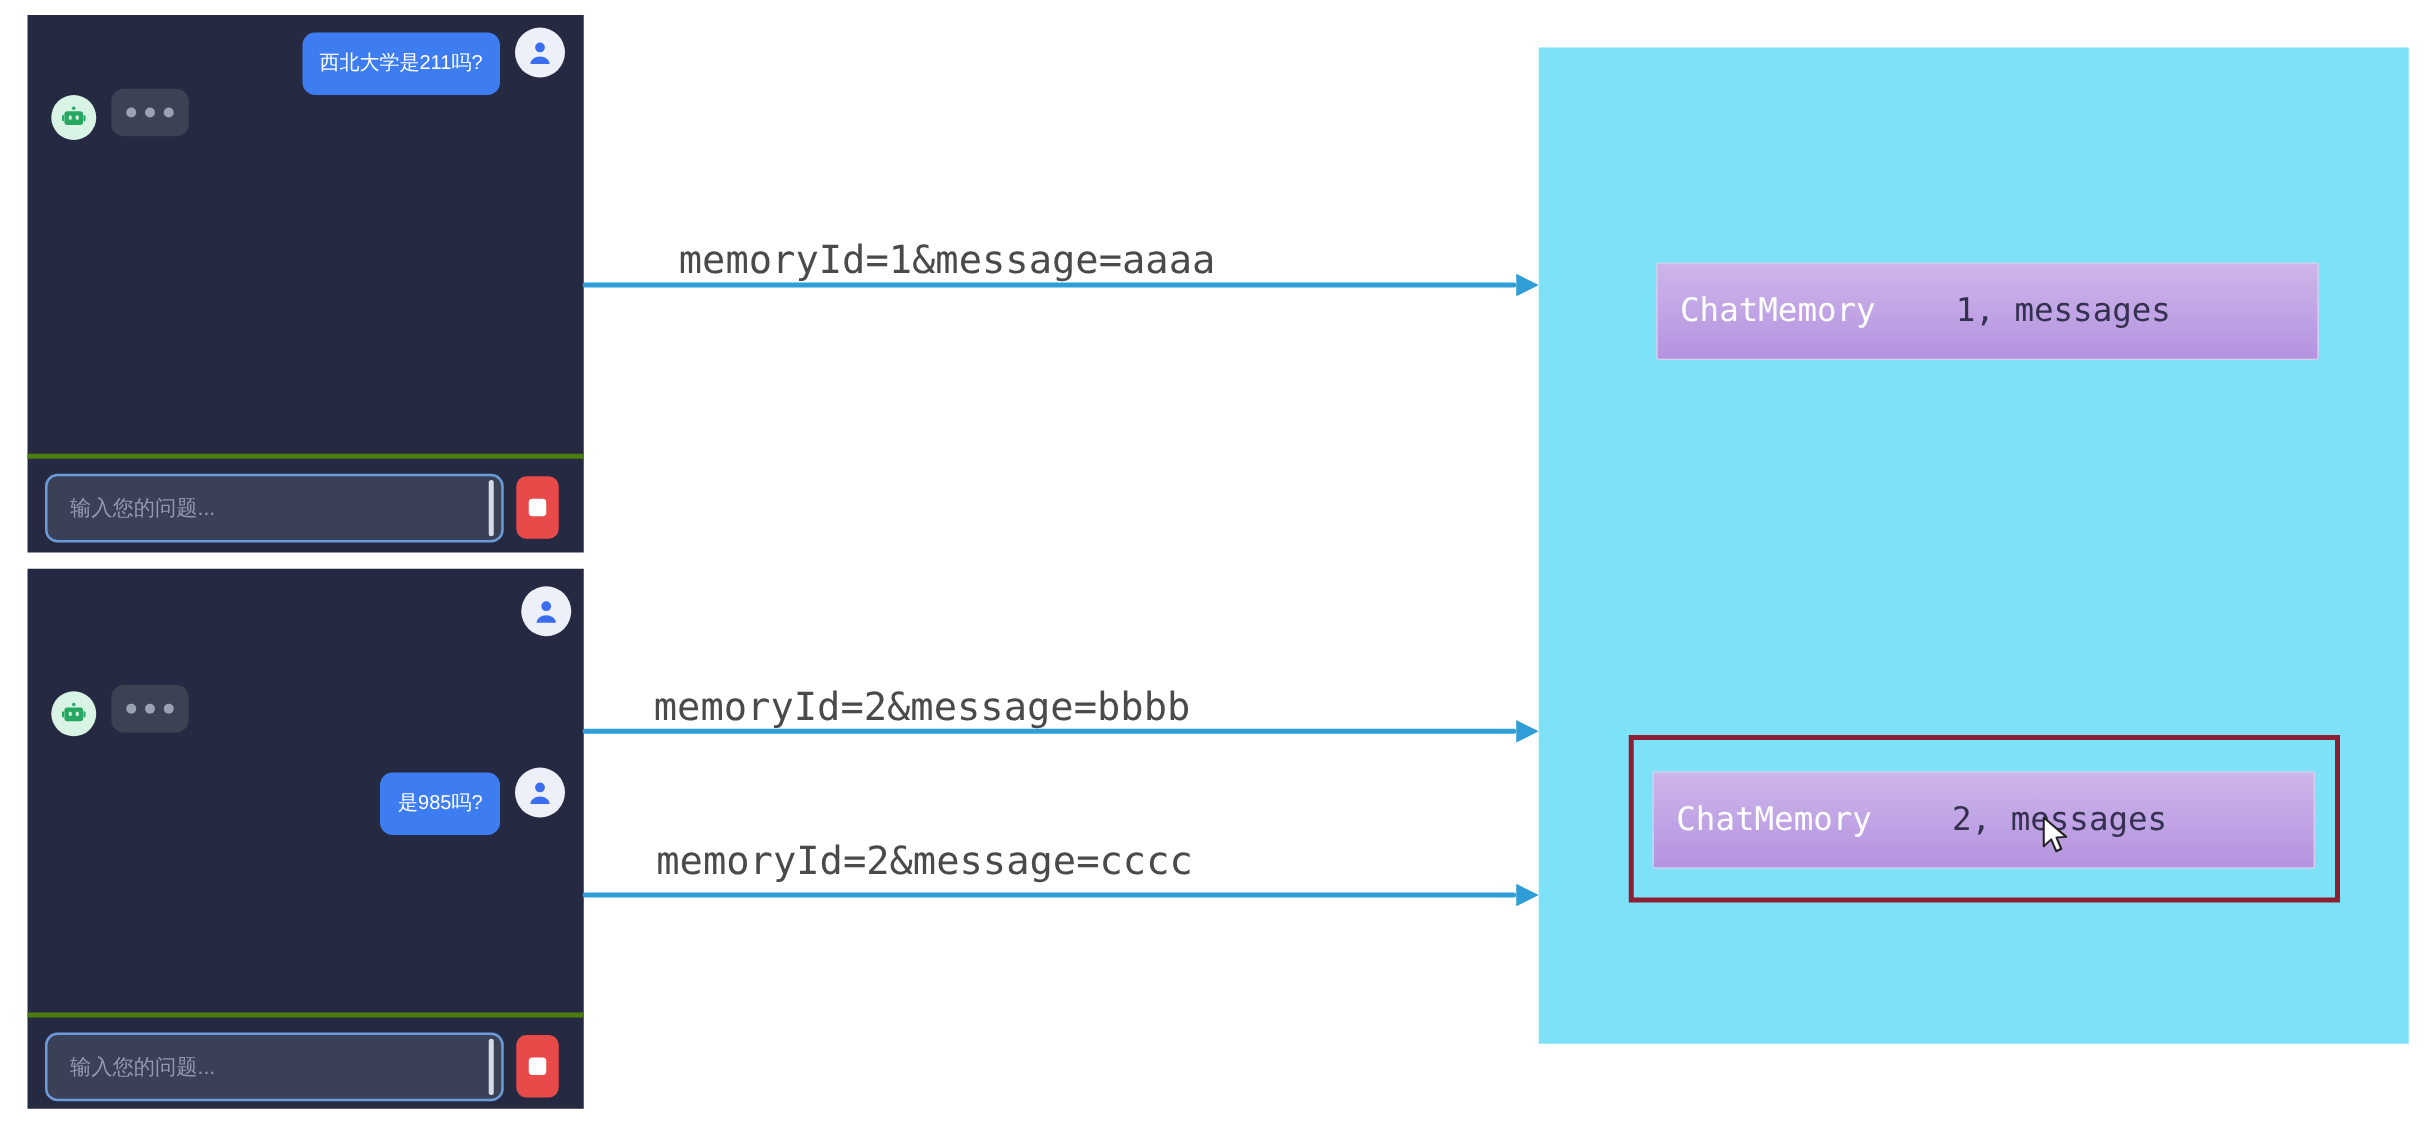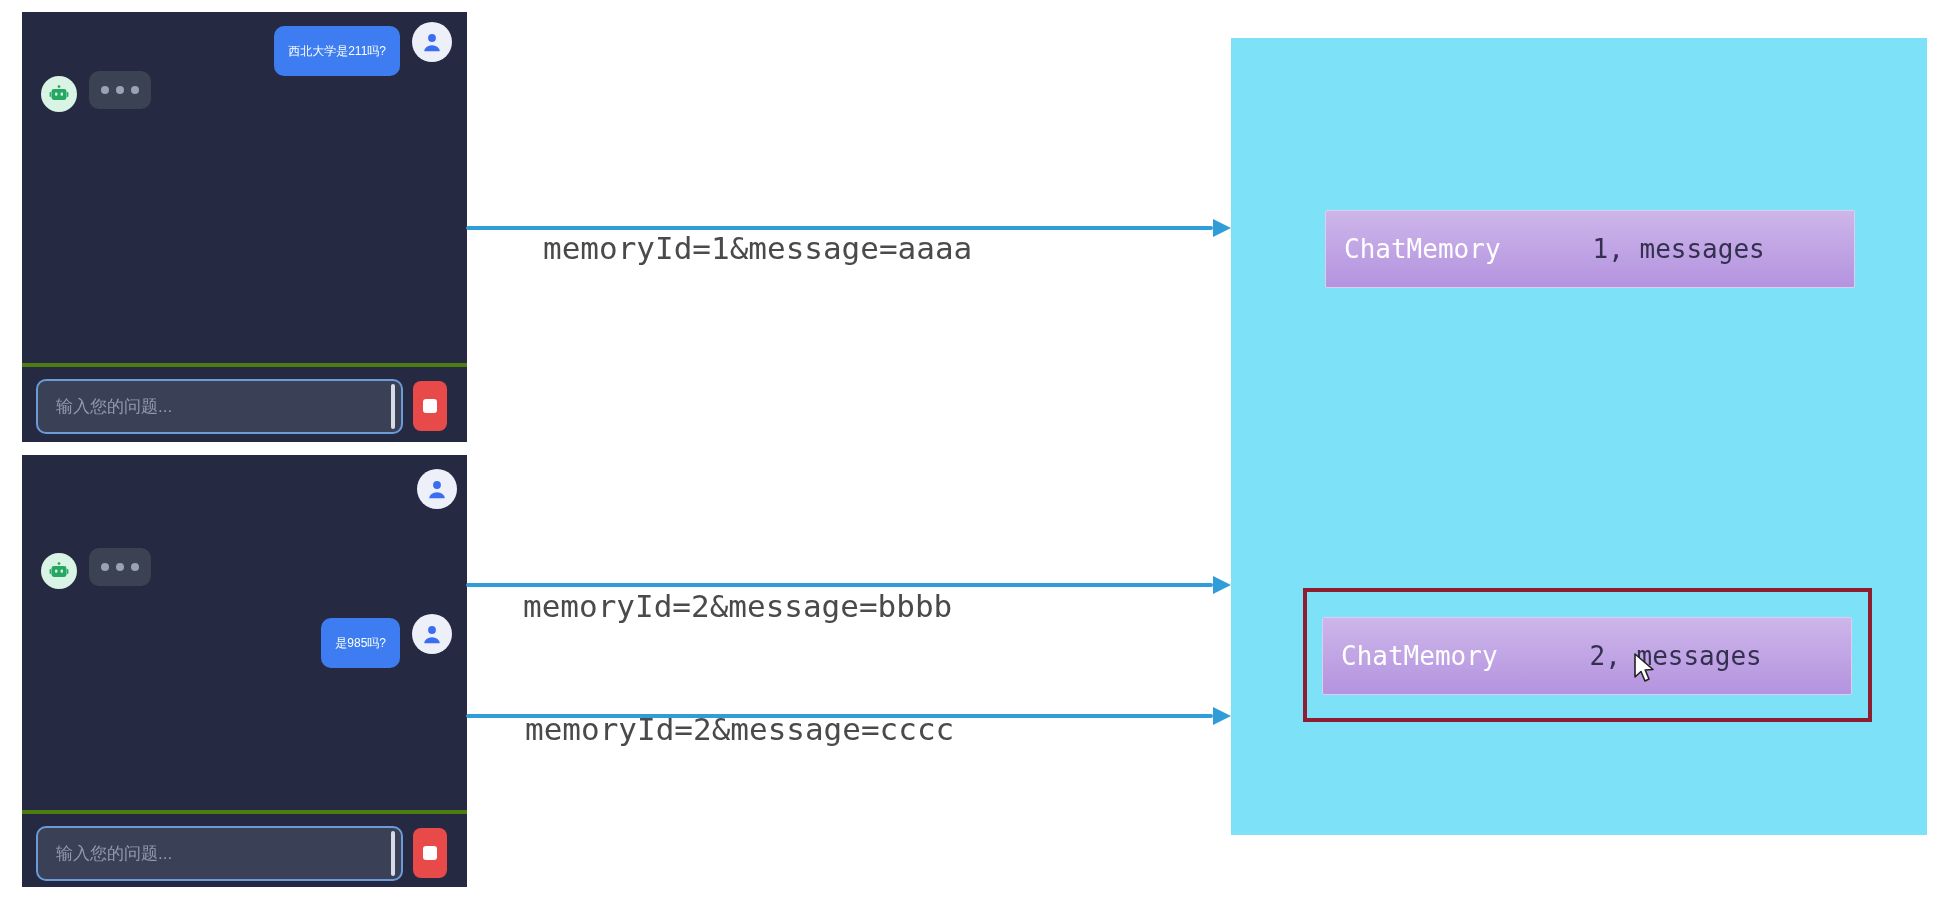--- a/index.html
+++ b/index.html
@@ -23,21 +23,21 @@
 
   .msg-row-user {
     position:absolute;
     display:flex;
     align-items:flex-start;
     gap:12px;
   }
   .bubble {
     background:var(--bubble-blue, #3d7df1);
     color:#ffffff;
-    font-size:12px;
+    font-size:16px;
     line-height:24px;
     padding:13px 14px;
     border-radius:10px;
     white-space:nowrap;
     margin-top:4px;
   }
   .avatar {
     width:40px; height:40px;
     border-radius:50%;
     background:var(--avatar-bg, #edf0f9);
@@ -132,21 +132,20 @@
     border-top:9px solid transparent;
     border-bottom:9px solid transparent;
     border-left:18px solid var(--arrow-blue, #2f9dd8);
   }
   .arrow-label {
     position:absolute;
     font-family:"DejaVu Sans Mono", monospace;
     font-size:31px;
     color:var(--label-text, #4a4a4a);
     white-space:nowrap;
-    margin-top:40px;
   }
   #arrow-line-1 { left:466px; top:226px; width:747px; }
   #arrow-head-1 { left:1213px; top:219px; }
   #arrow-label-1 { left:543px; top:190px; }
   #arrow-line-2 { left:466px; top:583px; width:747px; }
   #arrow-head-2 { left:1213px; top:576px; }
   #arrow-label-2 { left:523px; top:548px; }
   #arrow-line-3 { left:466px; top:714px; width:747px; }
   #arrow-head-3 { left:1213px; top:707px; }
   #arrow-label-3 { left:525px; top:671px; }
@@ -168,21 +167,21 @@
     background:linear-gradient(180deg, var(--memory-top, #cdb6ea), var(--memory-bottom, #b493df));
     display:flex;
     align-items:center;
     padding-left:18px;
     font-family:"DejaVu Sans Mono", monospace;
     font-size:26px;
   }
   #memory-entry-1 { top:172px; }
   #memory-entry-2 { top:579px; left:91px; }
   .memory-name  { color:#ffffff; }
-  .memory-value { color:var(--memory-value-text, #343050); margin-left:92px; }
+  .memory-value { color:var(--memory-value-text, #343050); margin-left:64px; }
   .highlight-box {
     position:absolute;
     left:72px; top:550px;
     width:569px; height:134px;
     border:4px solid var(--highlight-red, #8e1f33);
   }
 
   
   .mouse-cursor {
     position:absolute;

